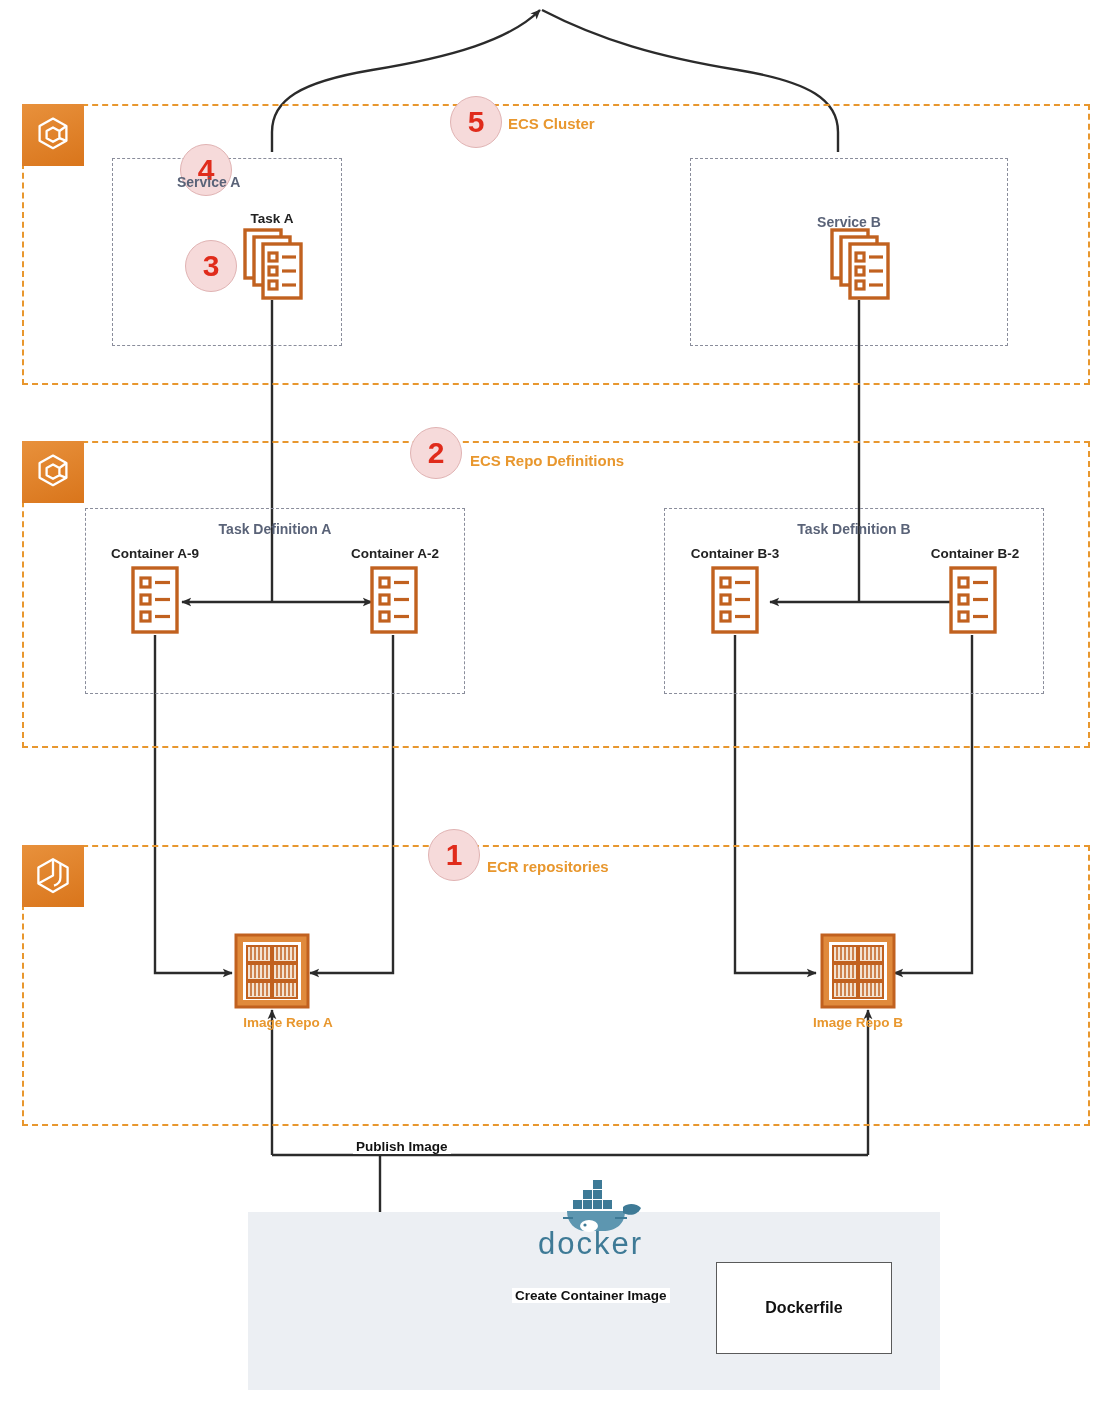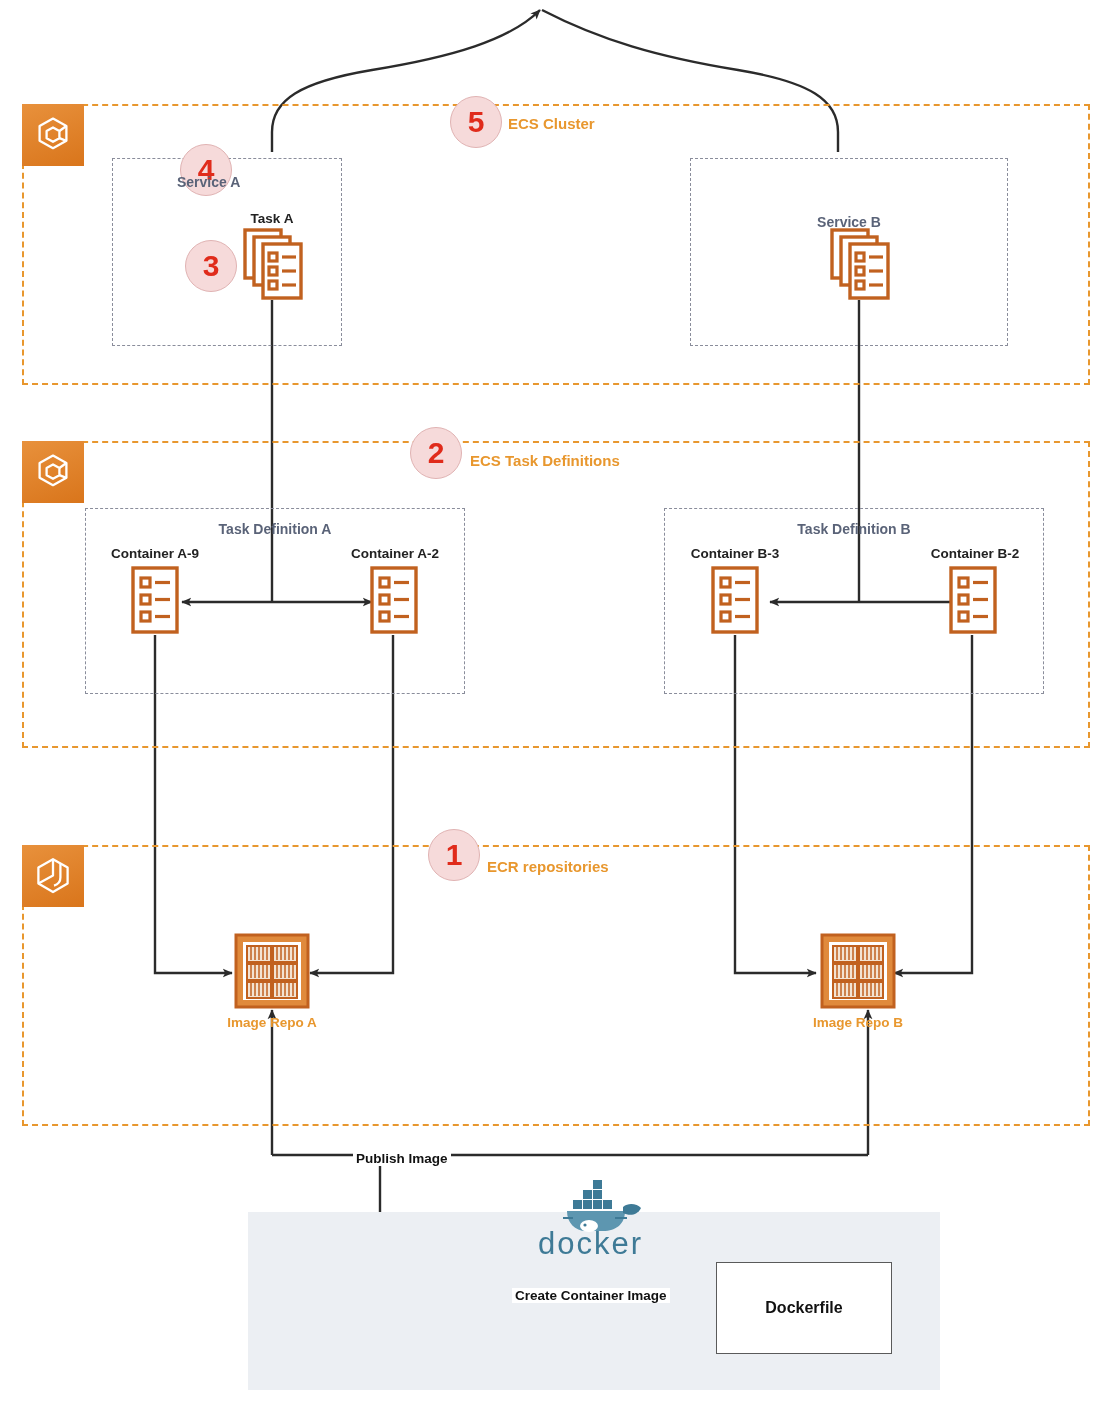--- a/index.html
+++ b/index.html
@@ -226,21 +226,21 @@
   <div class="aws-badge" style="left:22px; top:441px;">
     <svg width="42" height="42" viewBox="0 0 42 42">
       <path d="M21 4.6 L34.4 12 L34.4 26.8 L21 34.2 L7.6 26.8 L7.6 12 Z" fill="none" stroke="#ffffff" stroke-width="2.3" stroke-linejoin="round"></path>
       <path d="M21 13.4 L27.4 17 L27.4 24.2 L21 27.8 L14.6 24.2 L14.6 17 Z" fill="none" stroke="#ffffff" stroke-width="2.3" stroke-linejoin="round"></path>
       <path d="M27.4 17 L34.4 12" fill="none" stroke="#ffffff" stroke-width="2.3"></path>
       <path d="M27.4 24.2 L34.4 26.8" fill="none" stroke="#ffffff" stroke-width="2.3"></path>
     </svg>
   </div>
 
   <div class="step" style="left:410px; top:427px;">2</div>
-  <div class="band-title" style="left:470px; top:452px;">ECS Task Definitions</div>
+  <div class="band-title" style="left:470px; top:452px;">ECS Repo Definitions</div>
 
   <div class="subbox" style="left:85px; top:508px; width:380px; height:186px;"></div>
   <div class="subbox-title" style="left:85px; top:521px; width:380px;">Task Definition A</div>
 
   <div class="node-label" style="left:100px; top:546px; width:110px;">Container A-9</div>
   <div class="icon-node" style="left:131px; top:566px;">
     <svg width="48" height="68" viewBox="0 0 48 68">
       <rect x="2" y="2" width="44" height="64" fill="#ffffff" stroke="#C1611F" stroke-width="3.4"></rect>
       <g fill="none" stroke="#C1611F" stroke-width="3.2">
         <rect x="10" y="12" width="9" height="9"></rect>
@@ -353,21 +353,21 @@
           <line x1="29" y1="50" x2="29" y2="63"></line>
         <line x1="33" y1="50" x2="33" y2="63"></line>
         <line x1="43" y1="50" x2="43" y2="63"></line>
           <line x1="47" y1="50" x2="47" y2="63"></line>
         <line x1="51" y1="50" x2="51" y2="63"></line>
           <line x1="55" y1="50" x2="55" y2="63"></line>
         <line x1="59" y1="50" x2="59" y2="63"></line>
       </g>
     </svg>
   </div>
-  <div class="repo-label" style="left:212px; top:1015px; width:120px;">Image Repo A</div>
+  <div class="repo-label" style="left:228px; top:1015px; width:120px;">Image Repo A</div>
 
   <div class="icon-node" style="left:820px; top:933px;">
     <svg width="76" height="76" viewBox="0 0 76 76">
       <rect x="2" y="2" width="72" height="72" fill="#E08A3C" stroke="#C1611F" stroke-width="3"></rect>
       <rect x="9" y="9" width="58" height="58" fill="#ffffff"></rect>
       <g>
         <rect x="13" y="13" width="24" height="16" fill="#F3E3D2" stroke="#C1611F" stroke-width="2"></rect>
         <rect x="39" y="13" width="24" height="16" fill="#F3E3D2" stroke="#C1611F" stroke-width="2"></rect>
         <rect x="13" y="31" width="24" height="16" fill="#F3E3D2" stroke="#C1611F" stroke-width="2"></rect>
         <rect x="39" y="31" width="24" height="16" fill="#F3E3D2" stroke="#C1611F" stroke-width="2"></rect>
@@ -403,21 +403,21 @@
         <line x1="43" y1="50" x2="43" y2="63"></line>
           <line x1="47" y1="50" x2="47" y2="63"></line>
         <line x1="51" y1="50" x2="51" y2="63"></line>
           <line x1="55" y1="50" x2="55" y2="63"></line>
         <line x1="59" y1="50" x2="59" y2="63"></line>
       </g>
     </svg>
   </div>
   <div class="repo-label" style="left:798px; top:1015px; width:120px;">Image Repo B</div>
 
-  <div class="edge-label" style="left:353px; top:1139px;margin-top:12px;">Publish Image</div>
+  <div class="edge-label" style="left:353px; top:1139px;">Publish Image</div>
 
   <div class="docker-panel" style="left:248px; top:1212px; width:692px; height:178px;"></div>
 
   <div class="icon-node" style="left:553px; top:1174px;">
     <svg width="92" height="66" viewBox="0 0 92 66">
       <g fill="#3E7A96">
         <rect x="30" y="26" width="9" height="9"></rect>
         <rect x="40" y="26" width="9" height="9"></rect>
         <rect x="50" y="26" width="9" height="9"></rect>
         <rect x="30" y="16" width="9" height="9"></rect>

